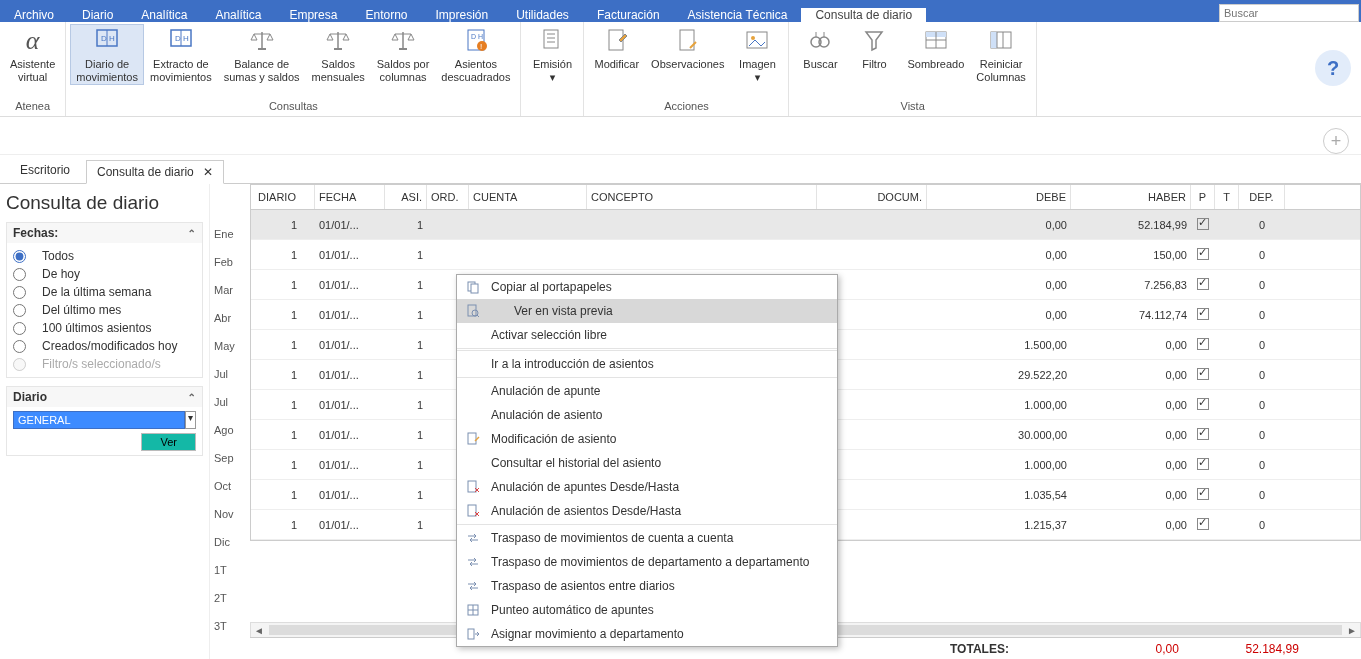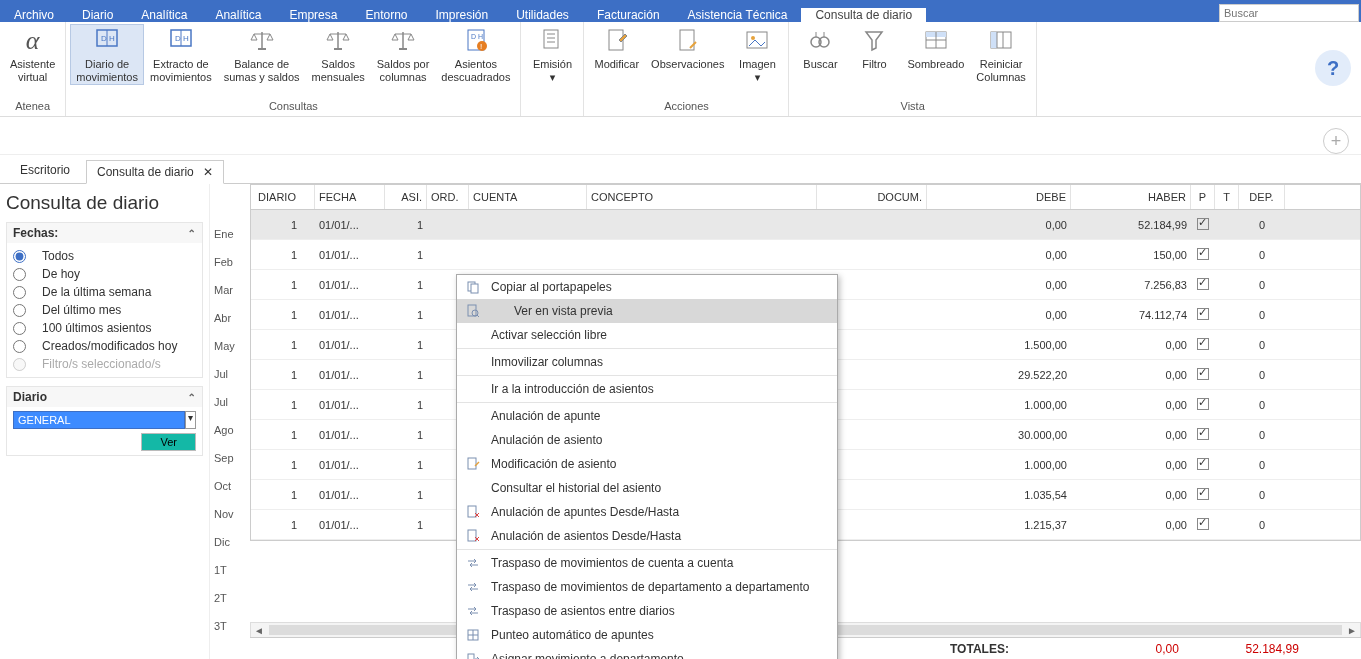--- a/index.html
+++ b/index.html
@@ -585,24 +585,20 @@
           <line x1="11" y1="11" x2="13" y2="13" stroke="#7b8fb0"></line>
         </svg>
       </span>
       <span>Ver en vista previa</span>
     </div>
     <div class="cmi">
       <span class="ci"></span>
       <span>Activar selección libre</span>
     </div>
     <div class="sep"></div>
-    <div class="cmi">
-      <span class="ci"></span>
-      <span>Inmovilizar columnas</span>
-    </div>
     <div class="sep"></div>
     <div class="cmi">
       <span class="ci"></span>
       <span>Ir a la introducción de asientos</span>
     </div>
     <div class="sep"></div>
     <div class="cmi">
       <span class="ci"></span>
       <span>Anulación de apunte</span>
     </div>

